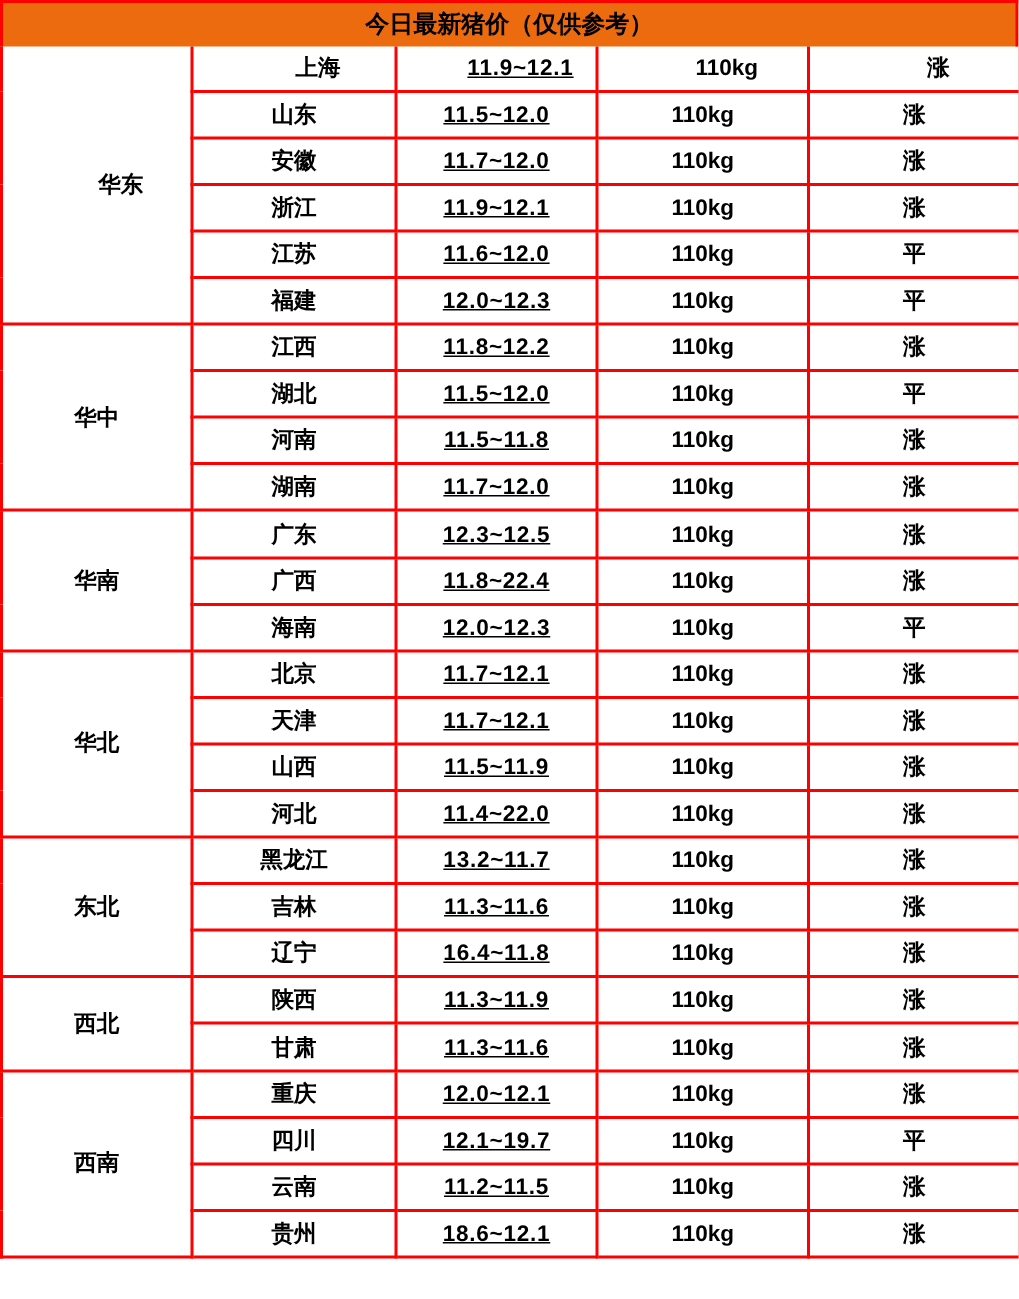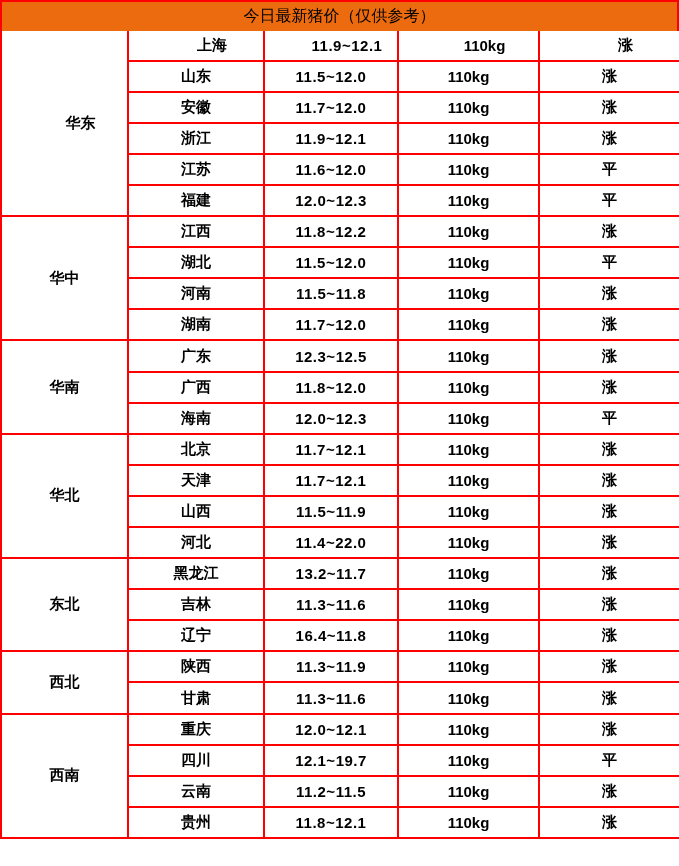--- a/index.html
+++ b/index.html
@@ -9,21 +9,21 @@
     color: #000;
   }
   .container { width: 679px; height: 866px; box-sizing: border-box; overflow: hidden; }
 
   .title-bar {
     height: 31px; box-sizing: border-box;
     background: var(--header-bg);
     border: 2px solid var(--table-border);
     border-bottom: none;
     display: flex; align-items: center; justify-content: center;
-    font-size: 16px; font-weight: normal; color: #000;
+    font-size: 16px; font-weight: bold; color: #000;
   }
   .date-bar {
     height: 27px; box-sizing: border-box;
     background: var(--header-bg);
     border-left: 2px solid var(--table-border);
     border-right: 2px solid var(--table-border);
     border-top: 2px solid var(--table-border);
     border-bottom: 3px solid var(--date-divider);
     display: flex; align-items: center; justify-content: center;
     font-size: 16px; font-weight: bold; color: #000;
@@ -34,21 +34,21 @@
     border-collapse: collapse; table-layout: fixed;
   }
   table.price-table td {
     border: 2px solid var(--table-border);
     text-align: center; vertical-align: middle;
     font-size: 15px; font-weight: bold;
     padding: 0; color: #000;
     overflow: hidden; white-space: nowrap;
   }
   table.price-table tr:first-child td { border-top: none; padding-left: 32px; }
-  td.price-cell { font-size: 14px; letter-spacing: 0.5px; }
+  td.price-cell { font-size: 14px; letter-spacing: 0.5px; text-decoration: underline; }
   td.weight-cell { font-size: 14px; }
   td.trend-up { color: var(--trend-up); }
   td.trend-flat { color: var(--trend-flat); }
 </style>
 </head>
 <body>
 
 <div class="container">
   <div class="title-bar">今日最新猪价（仅供参考）</div>
   <table class="price-table">
@@ -124,21 +124,21 @@
         </tr>
         <tr>
           <td class="region-cell" rowspan="3">华南</td>
           <td class="province-cell">广东</td>
           <td class="price-cell">12.3~12.5</td>
           <td class="weight-cell">110kg</td>
           <td class="trend-cell trend-up">涨</td>
         </tr>
         <tr>
           <td class="province-cell">广西</td>
-          <td class="price-cell">11.8~12.0</td>
+          <td class="price-cell">11.8~22.4</td>
           <td class="weight-cell">110kg</td>
           <td class="trend-cell trend-up">涨</td>
         </tr>
         <tr>
           <td class="province-cell">海南</td>
           <td class="price-cell">12.0~12.3</td>
           <td class="weight-cell">110kg</td>
           <td class="trend-cell trend-flat">平</td>
         </tr>
         <tr>
@@ -212,19 +212,19 @@
           <td class="trend-cell trend-flat">平</td>
         </tr>
         <tr>
           <td class="province-cell">云南</td>
           <td class="price-cell">11.2~11.5</td>
           <td class="weight-cell">110kg</td>
           <td class="trend-cell trend-up">涨</td>
         </tr>
         <tr>
           <td class="province-cell">贵州</td>
-          <td class="price-cell">11.8~12.1</td>
+          <td class="price-cell">18.6~12.1</td>
           <td class="weight-cell">110kg</td>
           <td class="trend-cell trend-up">涨</td>
         </tr>
       </tbody>
   </table>
 </div>
 
 </body></html>

